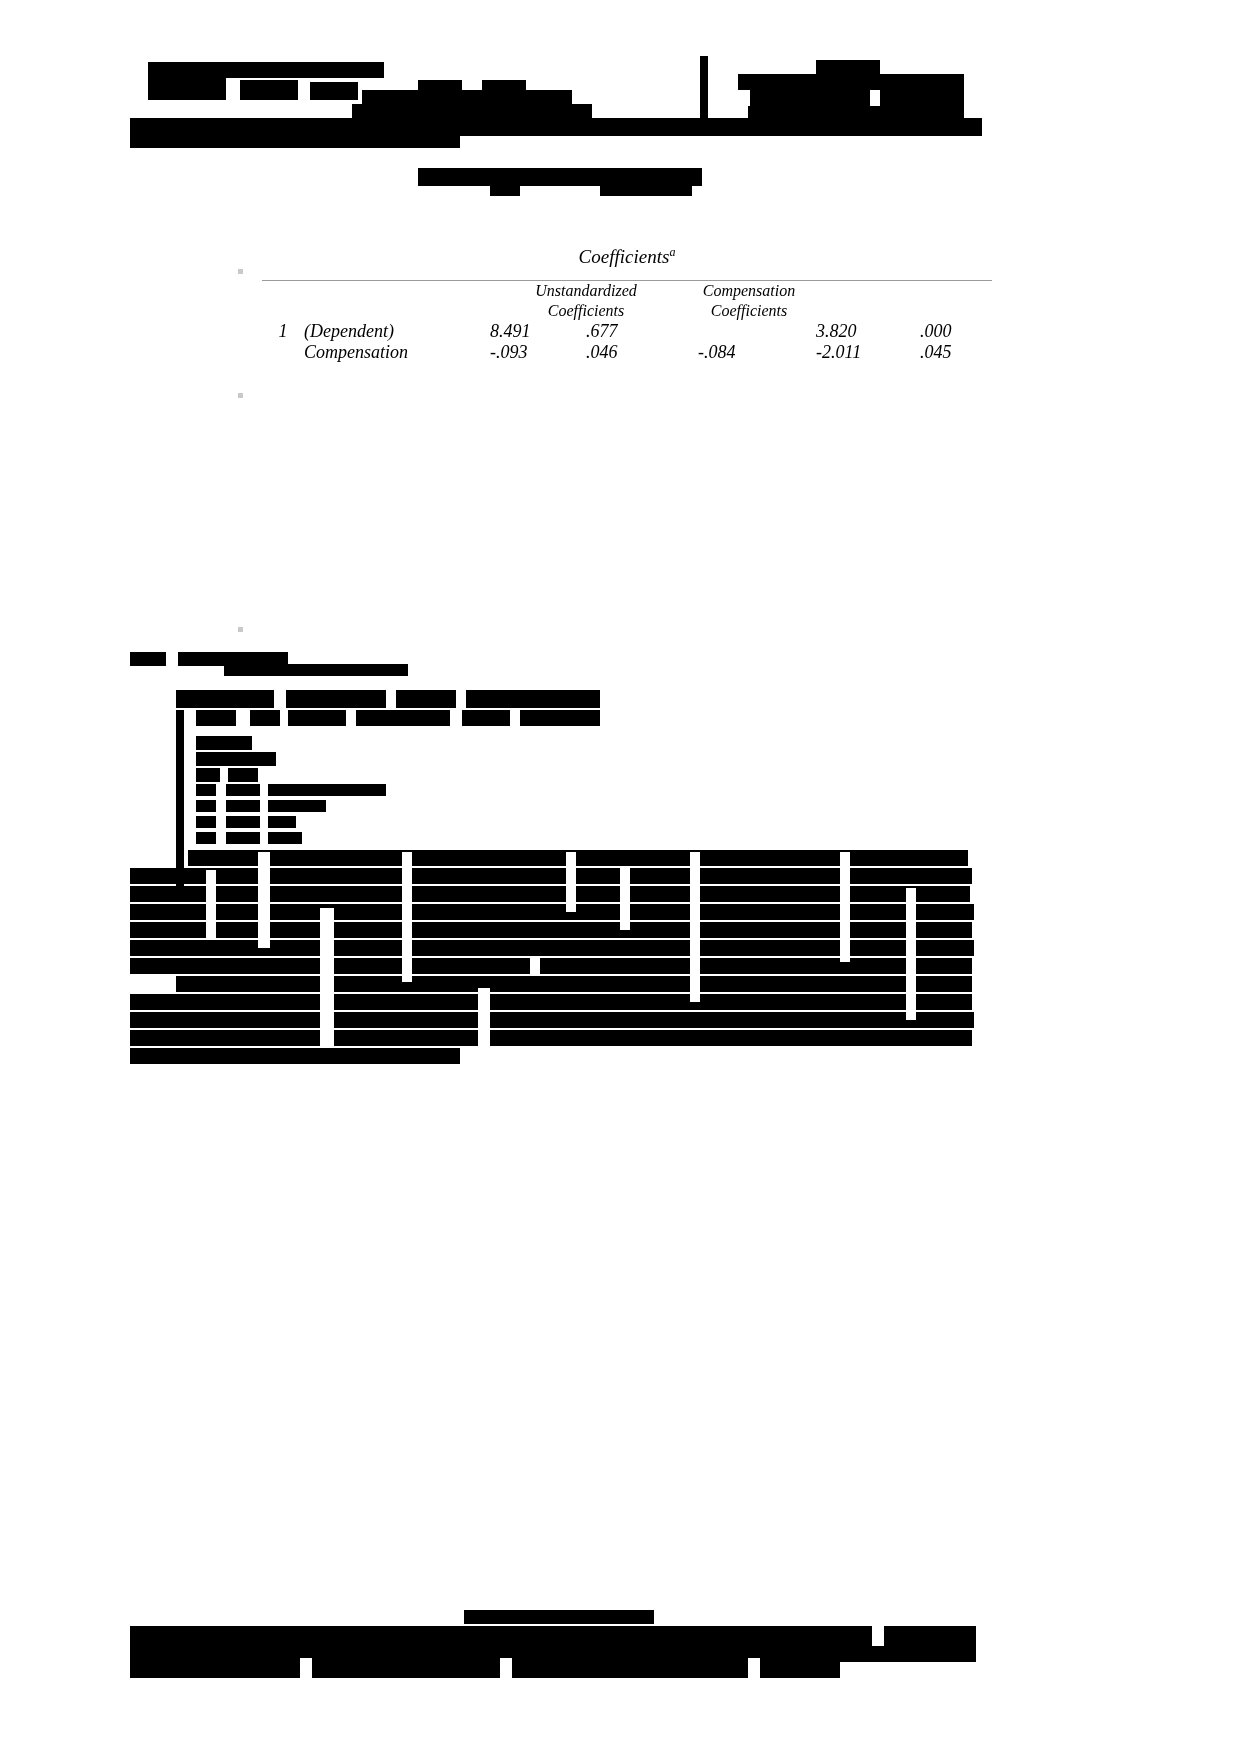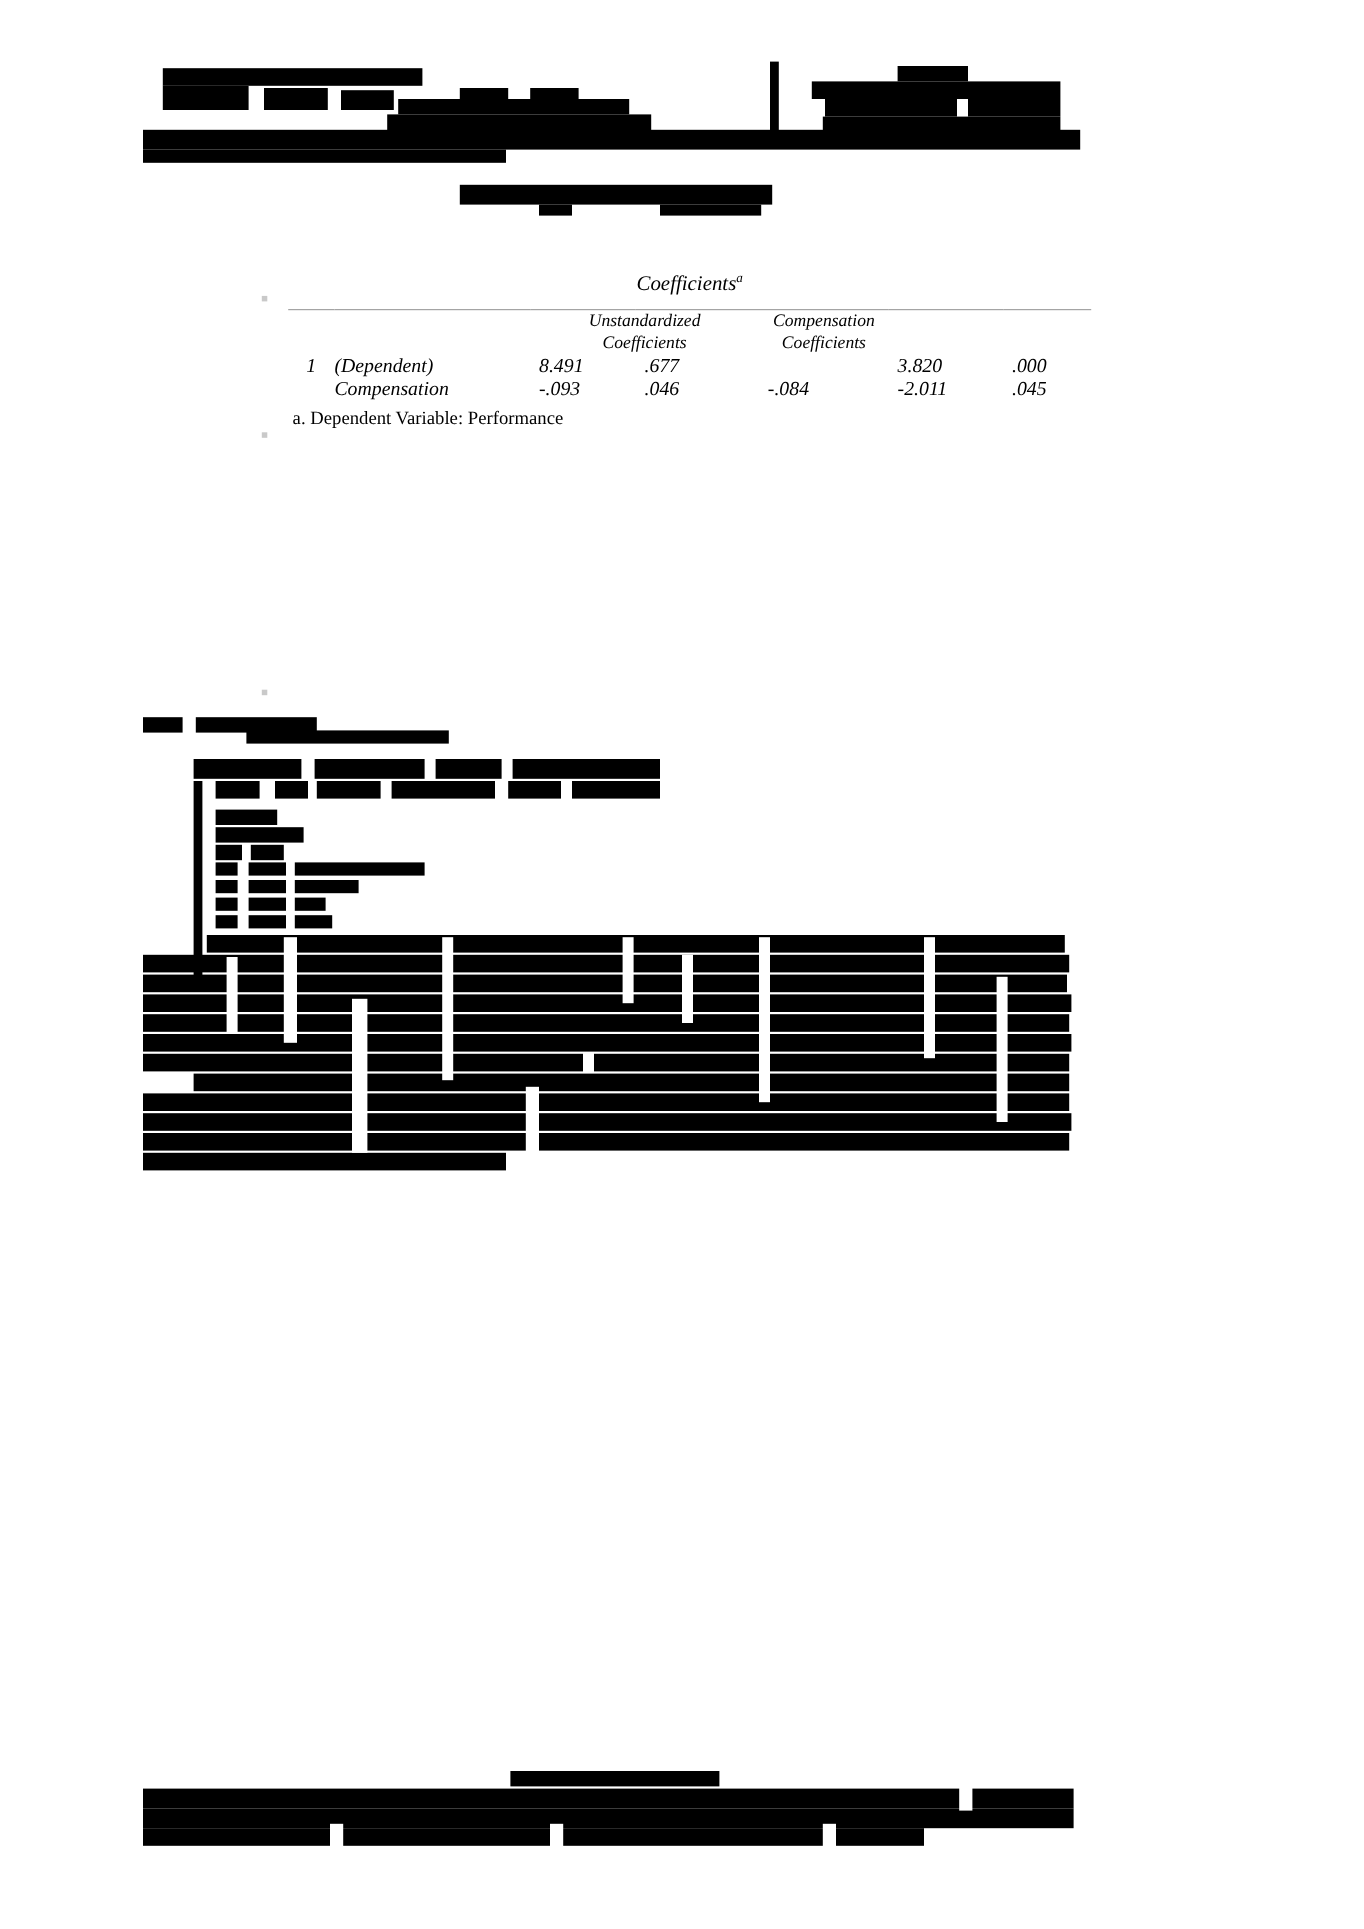--- a/index.html
+++ b/index.html
@@ -195,21 +195,20 @@
       <td class="c-num">.046</td>
       <td class="c-num">-.084</td>
       <td class="c-num">-2.011</td>
       <td class="c-num">.045</td>
     </tr>
 
 
   </tbody>
     </table>
 
-  <div class="tbl-note">a. Dependent Variable: Performance</div>
 
   <div class="tick" style="left:-24px;top:24px;"></div>
   <div class="tick" style="left:-24px;top:148px;"></div>
   <div class="tick" style="left:-24px;top:382px;"></div>
 </div>
 
 <div class="redact-block" style="left:0;top:648px;width:1240px;height:520px;">
 
   <div class="rline" style="left:130px;top:4px;width:36px;height:14px;"></div>
   <div class="rline" style="left:178px;top:4px;width:110px;height:14px;"></div>

